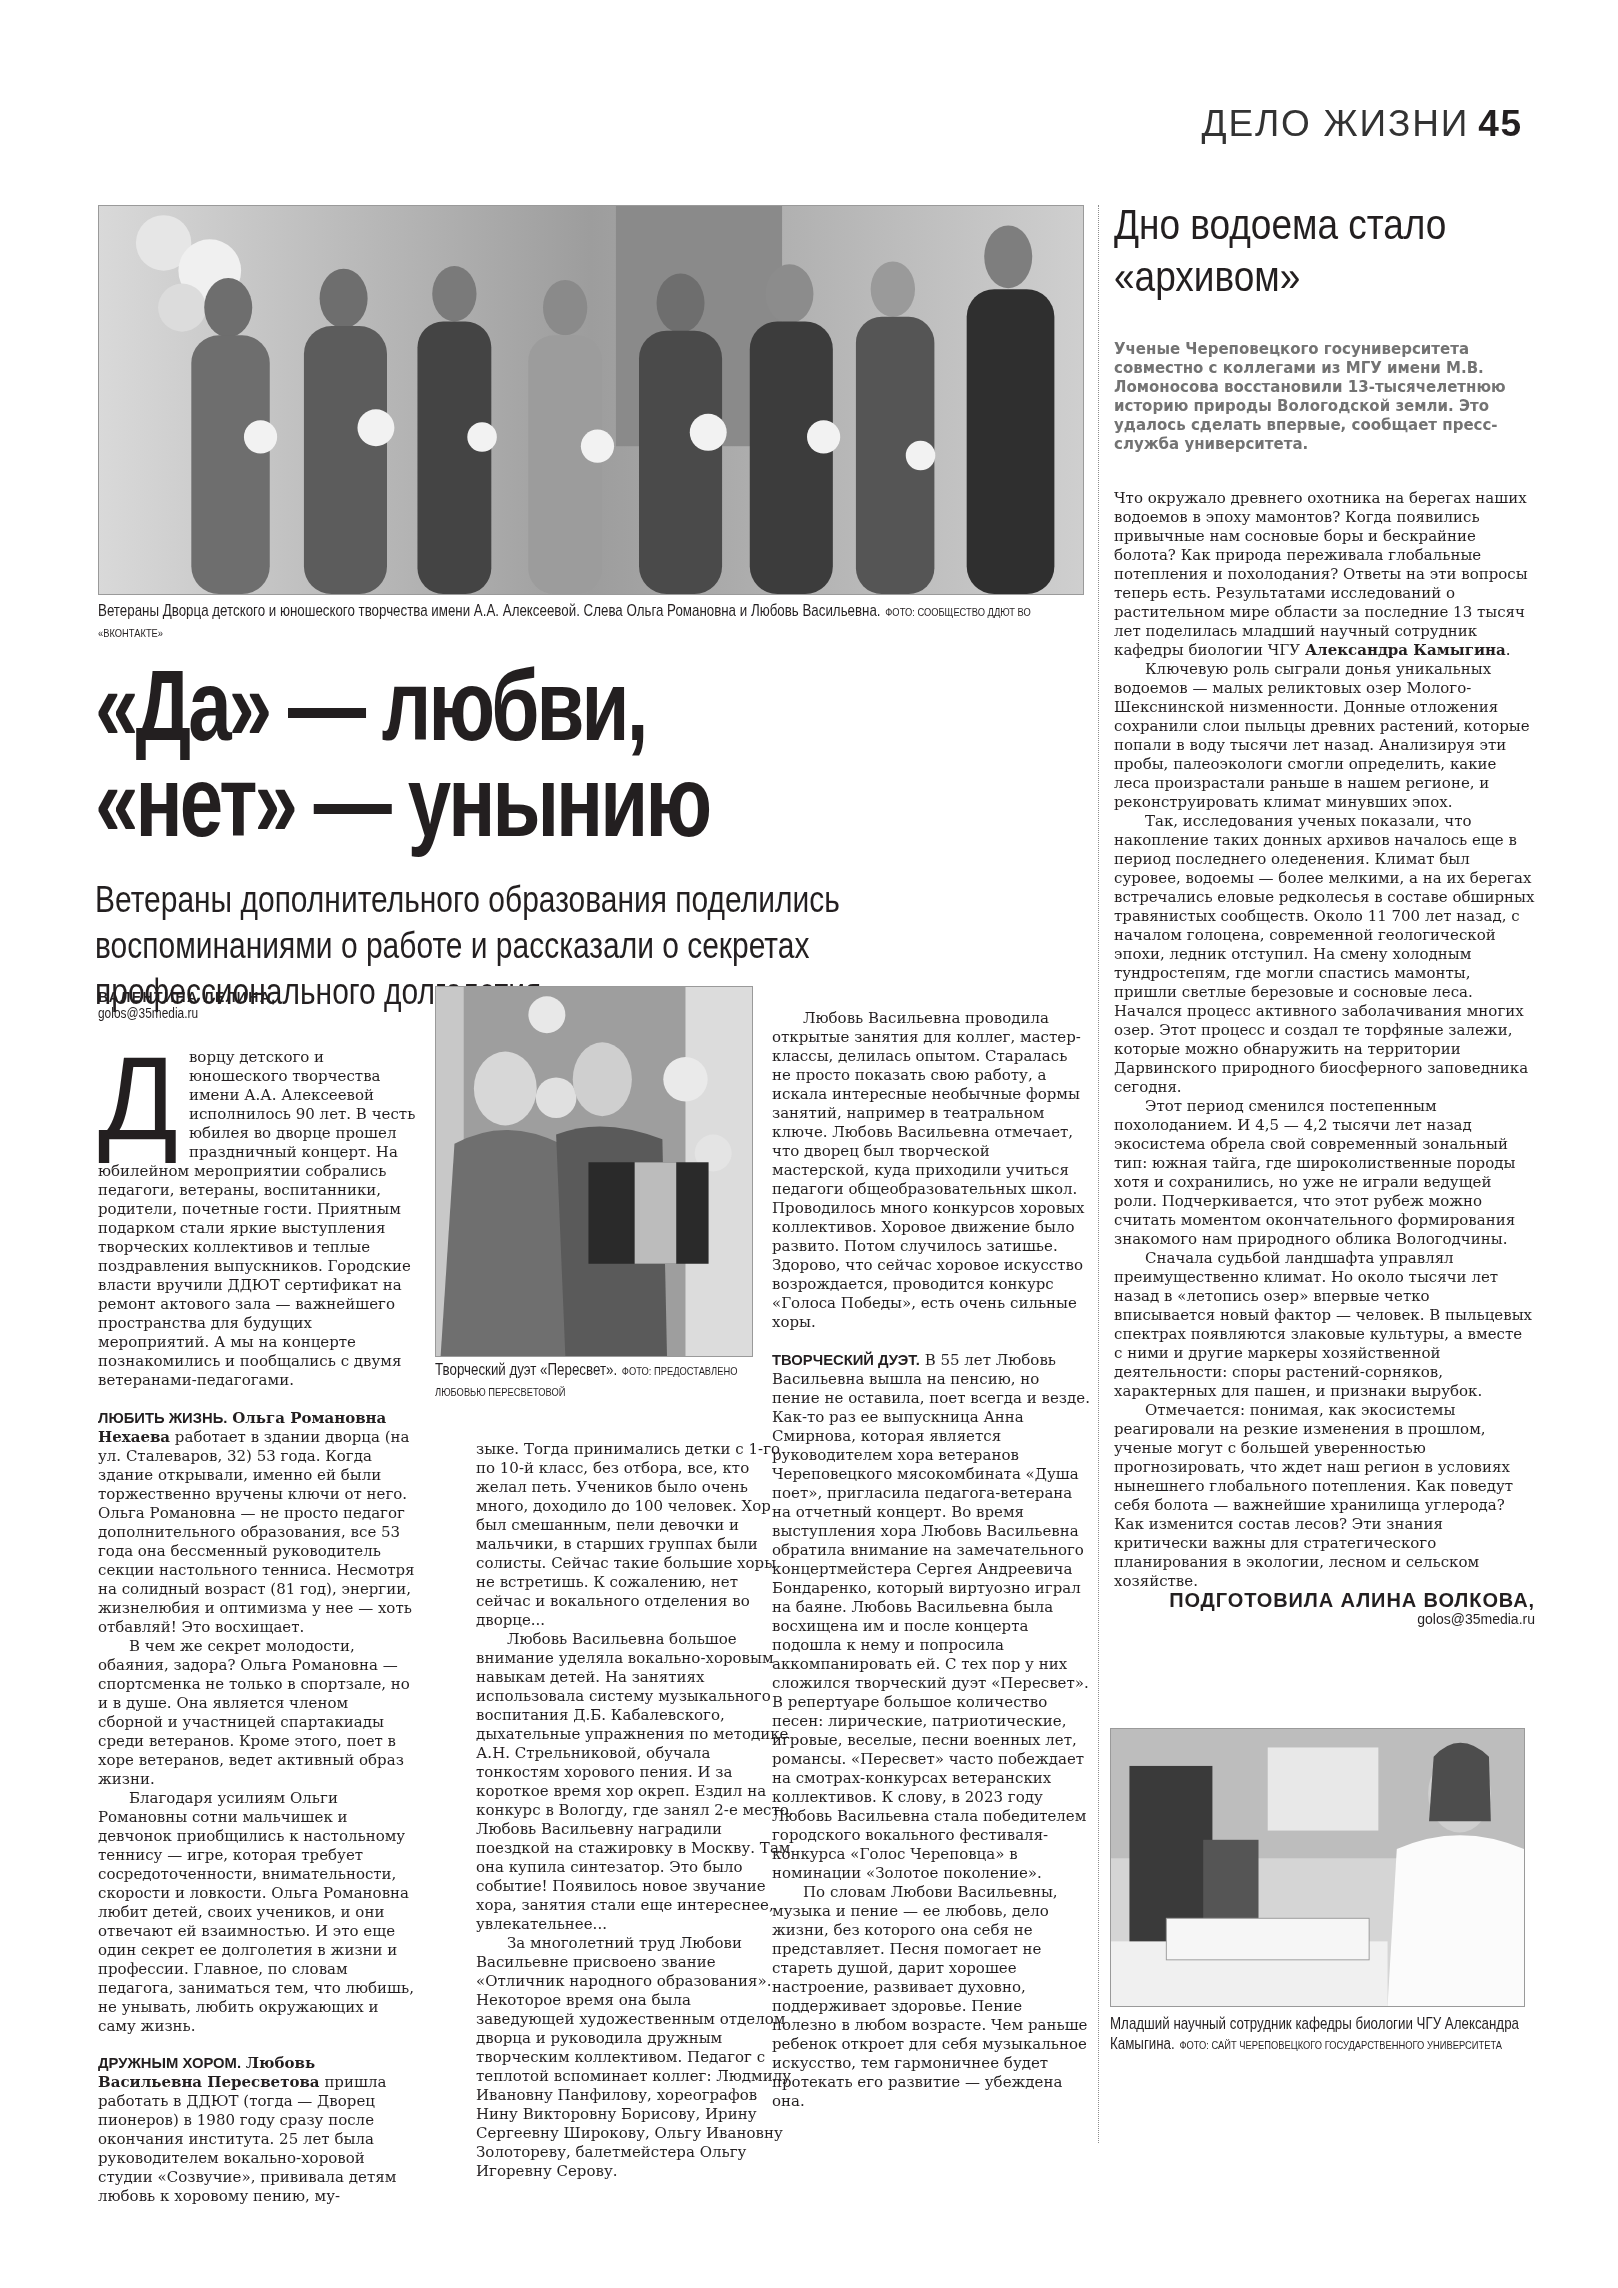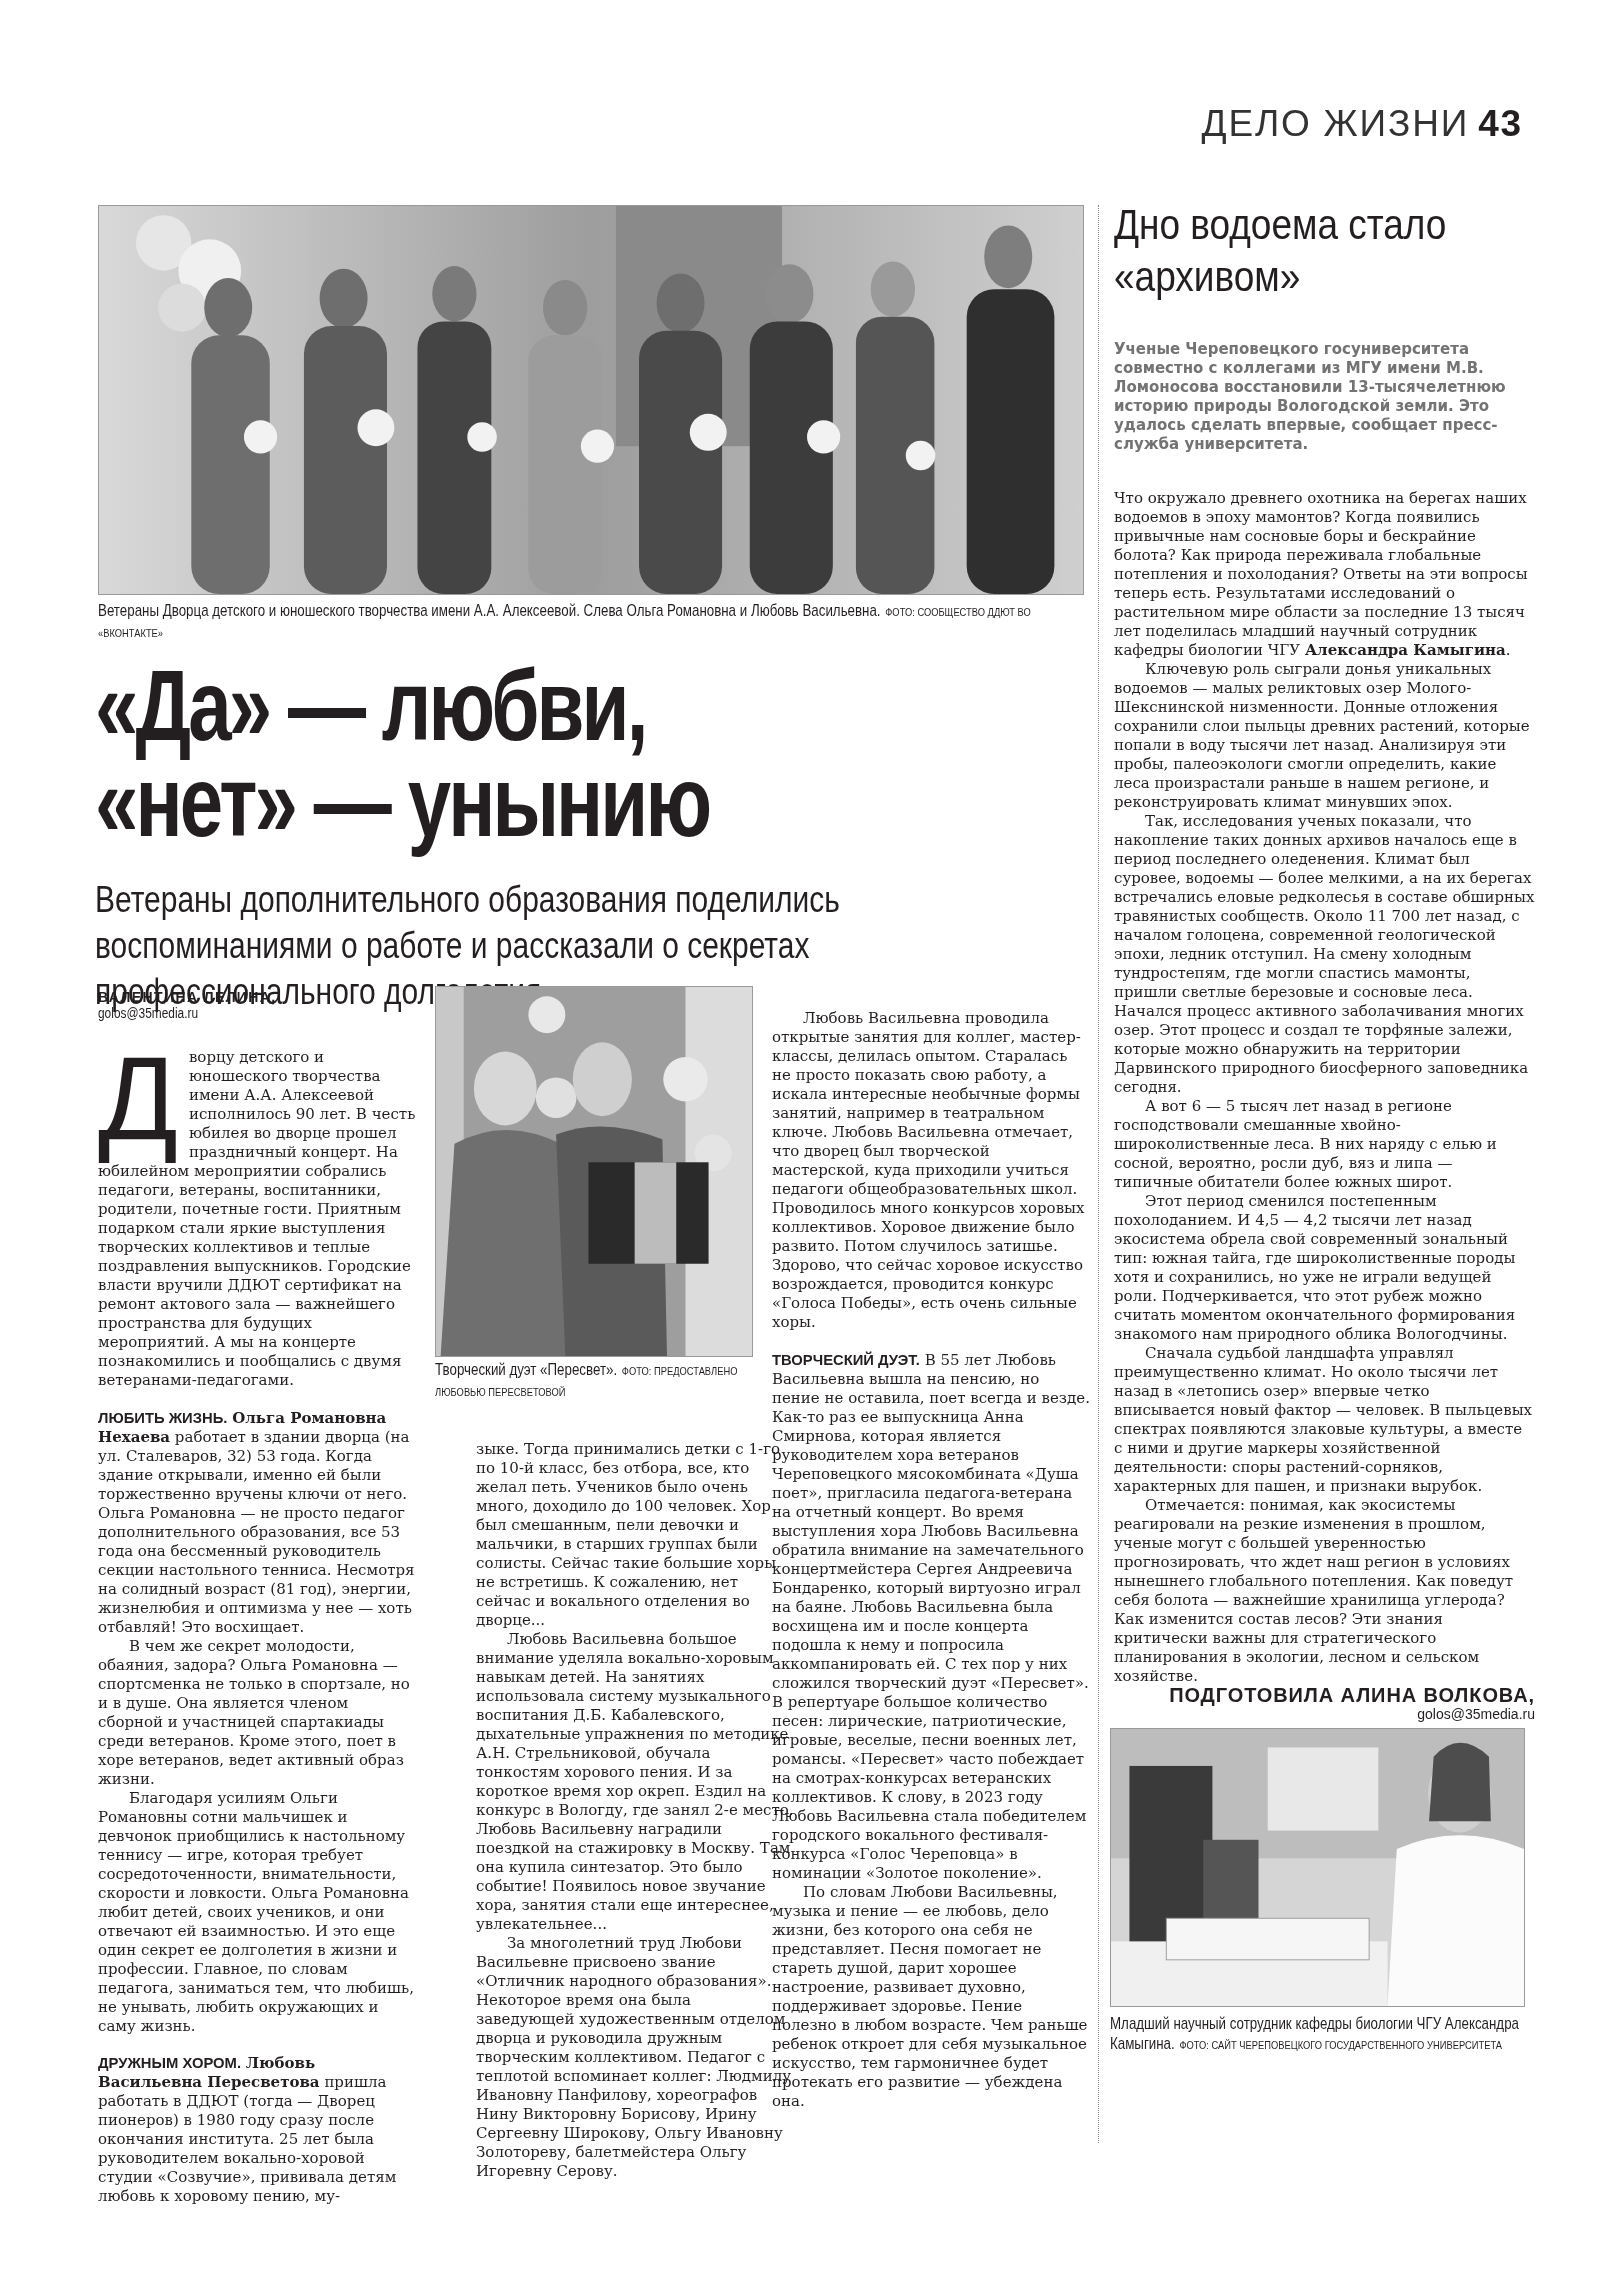--- a/index.html
+++ b/index.html
@@ -43,21 +43,21 @@
   .signature { text-align: right; font-family: "Liberation Sans", sans-serif; }
   .signature .sig-name { font-weight: 700; font-size: 20px; letter-spacing: 0.9px; display: block; }
   .signature .sig-mail { font-size: 14px; display: block; }
 
   .vrule { border-left: 1.8px dotted #8c8c8c; }
 </style>
 </head>
 <body>
 
 <div class="abs running-head">
-  <span class="rubric">ДЕЛО ЖИЗНИ</span><span class="pageno">43</span>
+  <span class="rubric">ДЕЛО ЖИЗНИ</span><span class="pageno">45</span>
 </div>
 
 <div class="abs photo" style="left:98px; top:205px; width:984px; height:388px;">
   <svg viewBox="0 0 1066 420" preserveAspectRatio="none">
     <defs>
       <linearGradient id="bg1" x1="0" y1="0" x2="1" y2="0">
         <stop offset="0" stop-color="#d9d9d9"></stop>
           <stop offset="0.5" stop-color="#9d9d9d"></stop>
           <stop offset="1" stop-color="#cfcfcf"></stop>
       </linearGradient>
@@ -155,21 +155,20 @@
 
 <div class="abs vrule" style="left:1098px; top:205px; height:1938px;"></div>
 
 <div class="abs r-title">Дно водоема стало «архивом»</div>
 <div class="abs r-lead">Ученые Череповецкого госуниверситета совместно с коллегами из МГУ имени М.В. Ломоносова восстановили 13-тысячелетнюю историю природы Вологодской земли. Это удалось сделать впервые, сообщает пресс-служба университета.</div>
 
 <div class="abs col" style="left:1114px; top:489px; width:421px; font-size:15px; line-height:19px;">
   <p class="noindent"><span>Что окружало древнего охотника на берегах наших водоемов в эпоху мамонтов? Когда появились привычные нам сосновые боры и бескрайние болота? Как природа переживала глобальные потепления и похолодания? Ответы на эти вопросы теперь есть. Результатами исследований о растительном мире области за последние 13 тысяч лет поделилась младший научный сотрудник кафедры биологии ЧГУ</span> <b>Александра Камыгина</b>.</p>
   <p>Ключевую роль сыграли донья уникальных водоемов — малых реликтовых озер Молого-Шекснинской низменности. Донные отложения сохранили слои пыльцы древних растений, которые попали в воду тысячи лет назад. Анализируя эти пробы, палеоэкологи смогли определить, какие леса произрастали раньше в нашем регионе, и реконструировать климат минувших эпох.</p>
   <p>Так, исследования ученых показали, что накопление таких донных архивов началось еще в период последнего оледенения. Климат был суровее, водоемы — более мелкими, а на их берегах встречались еловые редколесья в составе обширных травянистых сообществ. Около 11 700 лет назад, с началом голоцена, современной геологической эпохи, ледник отступил. На смену холодным тундростепям, где могли спастись мамонты, пришли светлые березовые и сосновые леса. Начался процесс активного заболачивания многих озер. Этот процесс и создал те торфяные залежи, которые можно обнаружить на территории Дарвинского природного биосферного заповедника сегодня.</p>
-  <p>А вот 6 — 5 тысяч лет назад в регионе господствовали смешанные хвойно-широколиственные леса. В них наряду с елью и сосной, вероятно, росли дуб, вяз и липа — типичные обитатели более южных широт.</p>
   <p>Этот период сменился постепенным похолоданием. И 4,5 — 4,2 тысячи лет назад экосистема обрела свой современный зональный тип: южная тайга, где широколиственные породы хотя и сохранились, но уже не играли ведущей роли. Подчеркивается, что этот рубеж можно считать моментом окончательного формирования знакомого нам природного облика Вологодчины.</p>
   <p>Сначала судьбой ландшафта управлял преимущественно климат. Но около тысячи лет назад в «летопись озер» впервые четко вписывается новый фактор — человек. В пыльцевых спектрах появляются злаковые культуры, а вместе с ними и другие маркеры хозяйственной деятельности: споры растений-сорняков, характерных для пашен, и признаки вырубок.</p>
   <p>Отмечается: понимая, как экосистемы реагировали на резкие изменения в прошлом, ученые могут с большей уверенностью прогнозировать, что ждет наш регион в условиях нынешнего глобального потепления. Как поведут себя болота — важнейшие хранилища углерода? Как изменится состав лесов? Эти знания критически важны для стратегического планирования в экологии, лесном и сельском хозяйстве.</p>
   <div class="signature">
     <span class="sig-name">ПОДГОТОВИЛА АЛИНА ВОЛКОВА,</span>
     <span class="sig-mail">golos@35media.ru</span>
   </div>
 </div>
 
 <div class="abs photo" style="left:1110px; top:1728px; width:413px; height:277px;">

